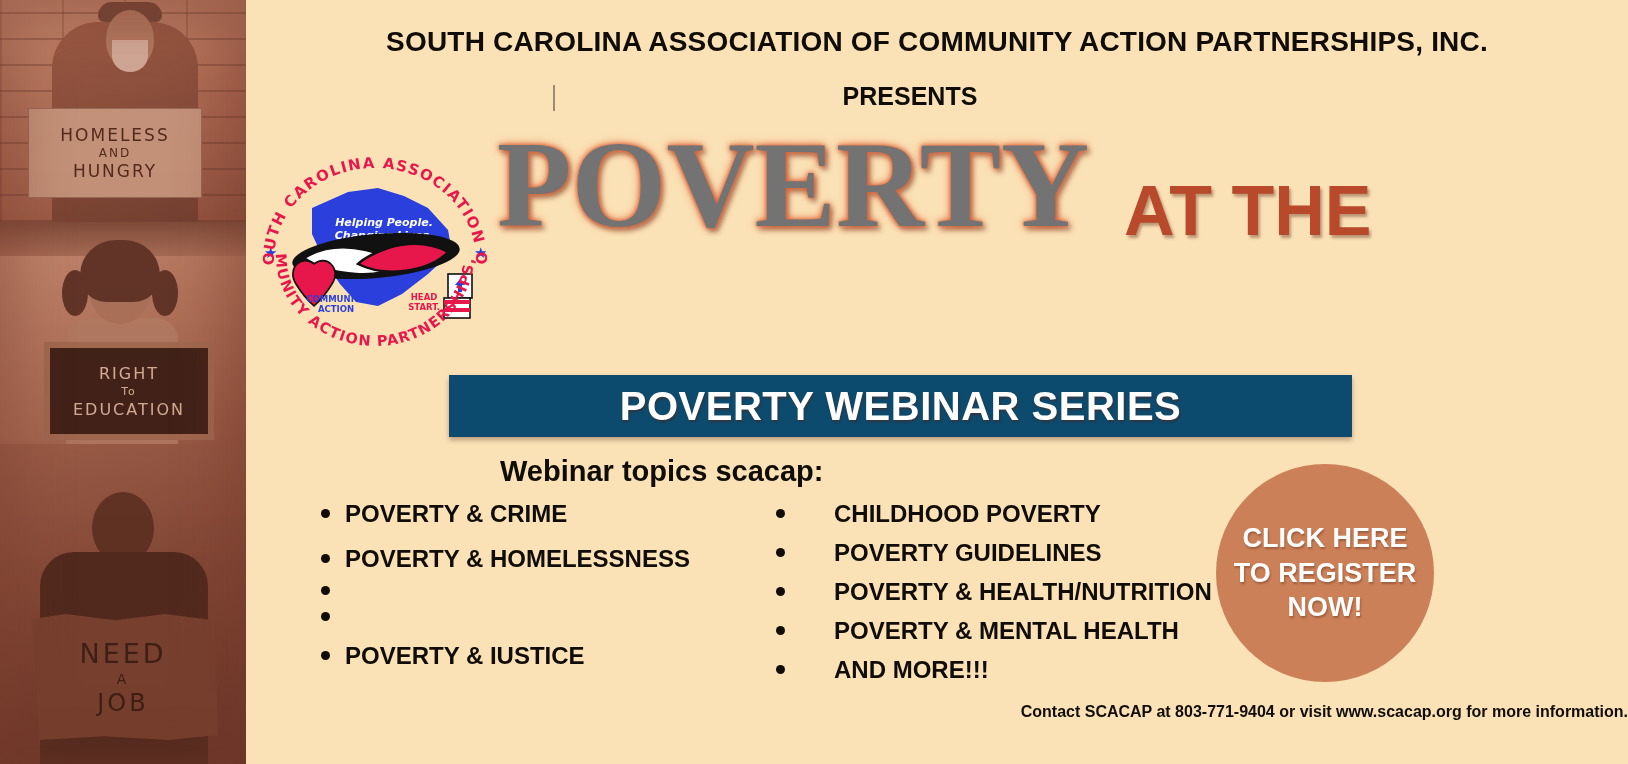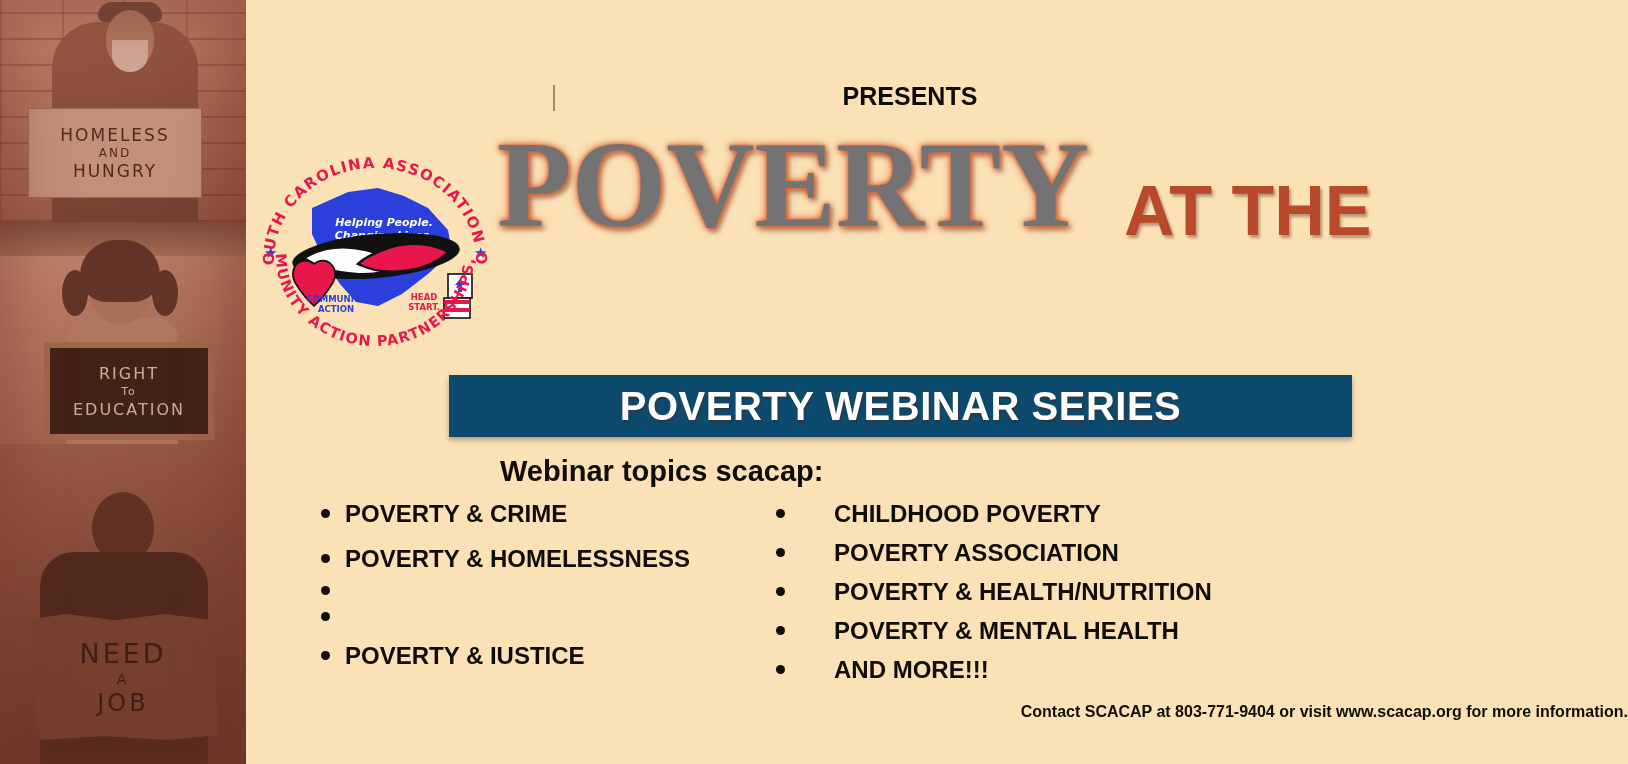--- a/index.html
+++ b/index.html
@@ -249,20 +249,21 @@
         <span class="jb-lg">NEED</span>
         <span class="jb-sm">A</span>
         <span class="jb-md">JOB</span>
       </div>
     </div>
 
     <div class="tint"></div>
     <div class="vig"></div>
   </div>
 
+  <div id="org-title">SOUTH CAROLINA  ASSOCIATION OF COMMUNITY ACTION PARTNERSHIPS, INC.</div>
   <div id="caret"></div>
   <div id="presents">PRESENTS</div>
 
   <div id="logo">
     <svg viewBox="0 0 246 220" xmlns="http://www.w3.org/2000/svg">
       <defs>
         <path id="arcTop" d="M 22,126 A 101,92 0 0 1 224,126"></path>
         <path id="arcBot" d="M 24,122 A 99,90 0 0 0 222,122"></path>
       </defs>
 
@@ -331,32 +332,37 @@
       </li>
   </ul>
 
   <ul class="topics" id="topics-right">
     <li>
         <span class="bullet"></span>
         <span>CHILDHOOD POVERTY</span>
       </li>
     <li>
         <span class="bullet"></span>
-        <span>POVERTY ASSOCIATION</span>
+        <span>POVERTY GUIDELINES</span>
       </li>
     <li>
         <span class="bullet"></span>
         <span>POVERTY &amp; HEALTH/NUTRITION</span>
       </li>
     <li>
         <span class="bullet"></span>
         <span>POVERTY &amp; MENTAL HEALTH</span>
       </li>
     <li>
         <span class="bullet"></span>
         <span>AND MORE!!!</span>
       </li>
   </ul>
 
+  <div id="cta-circle">
+    <span>CLICK HERE</span>
+    <span>TO REGISTER</span>
+    <span>NOW!</span>
+  </div>
 
   <div id="contact-line">Contact SCACAP at 803-771-9404 or visit www.scacap.org for more information.</div>
 
 </div>
 
 </body></html>

